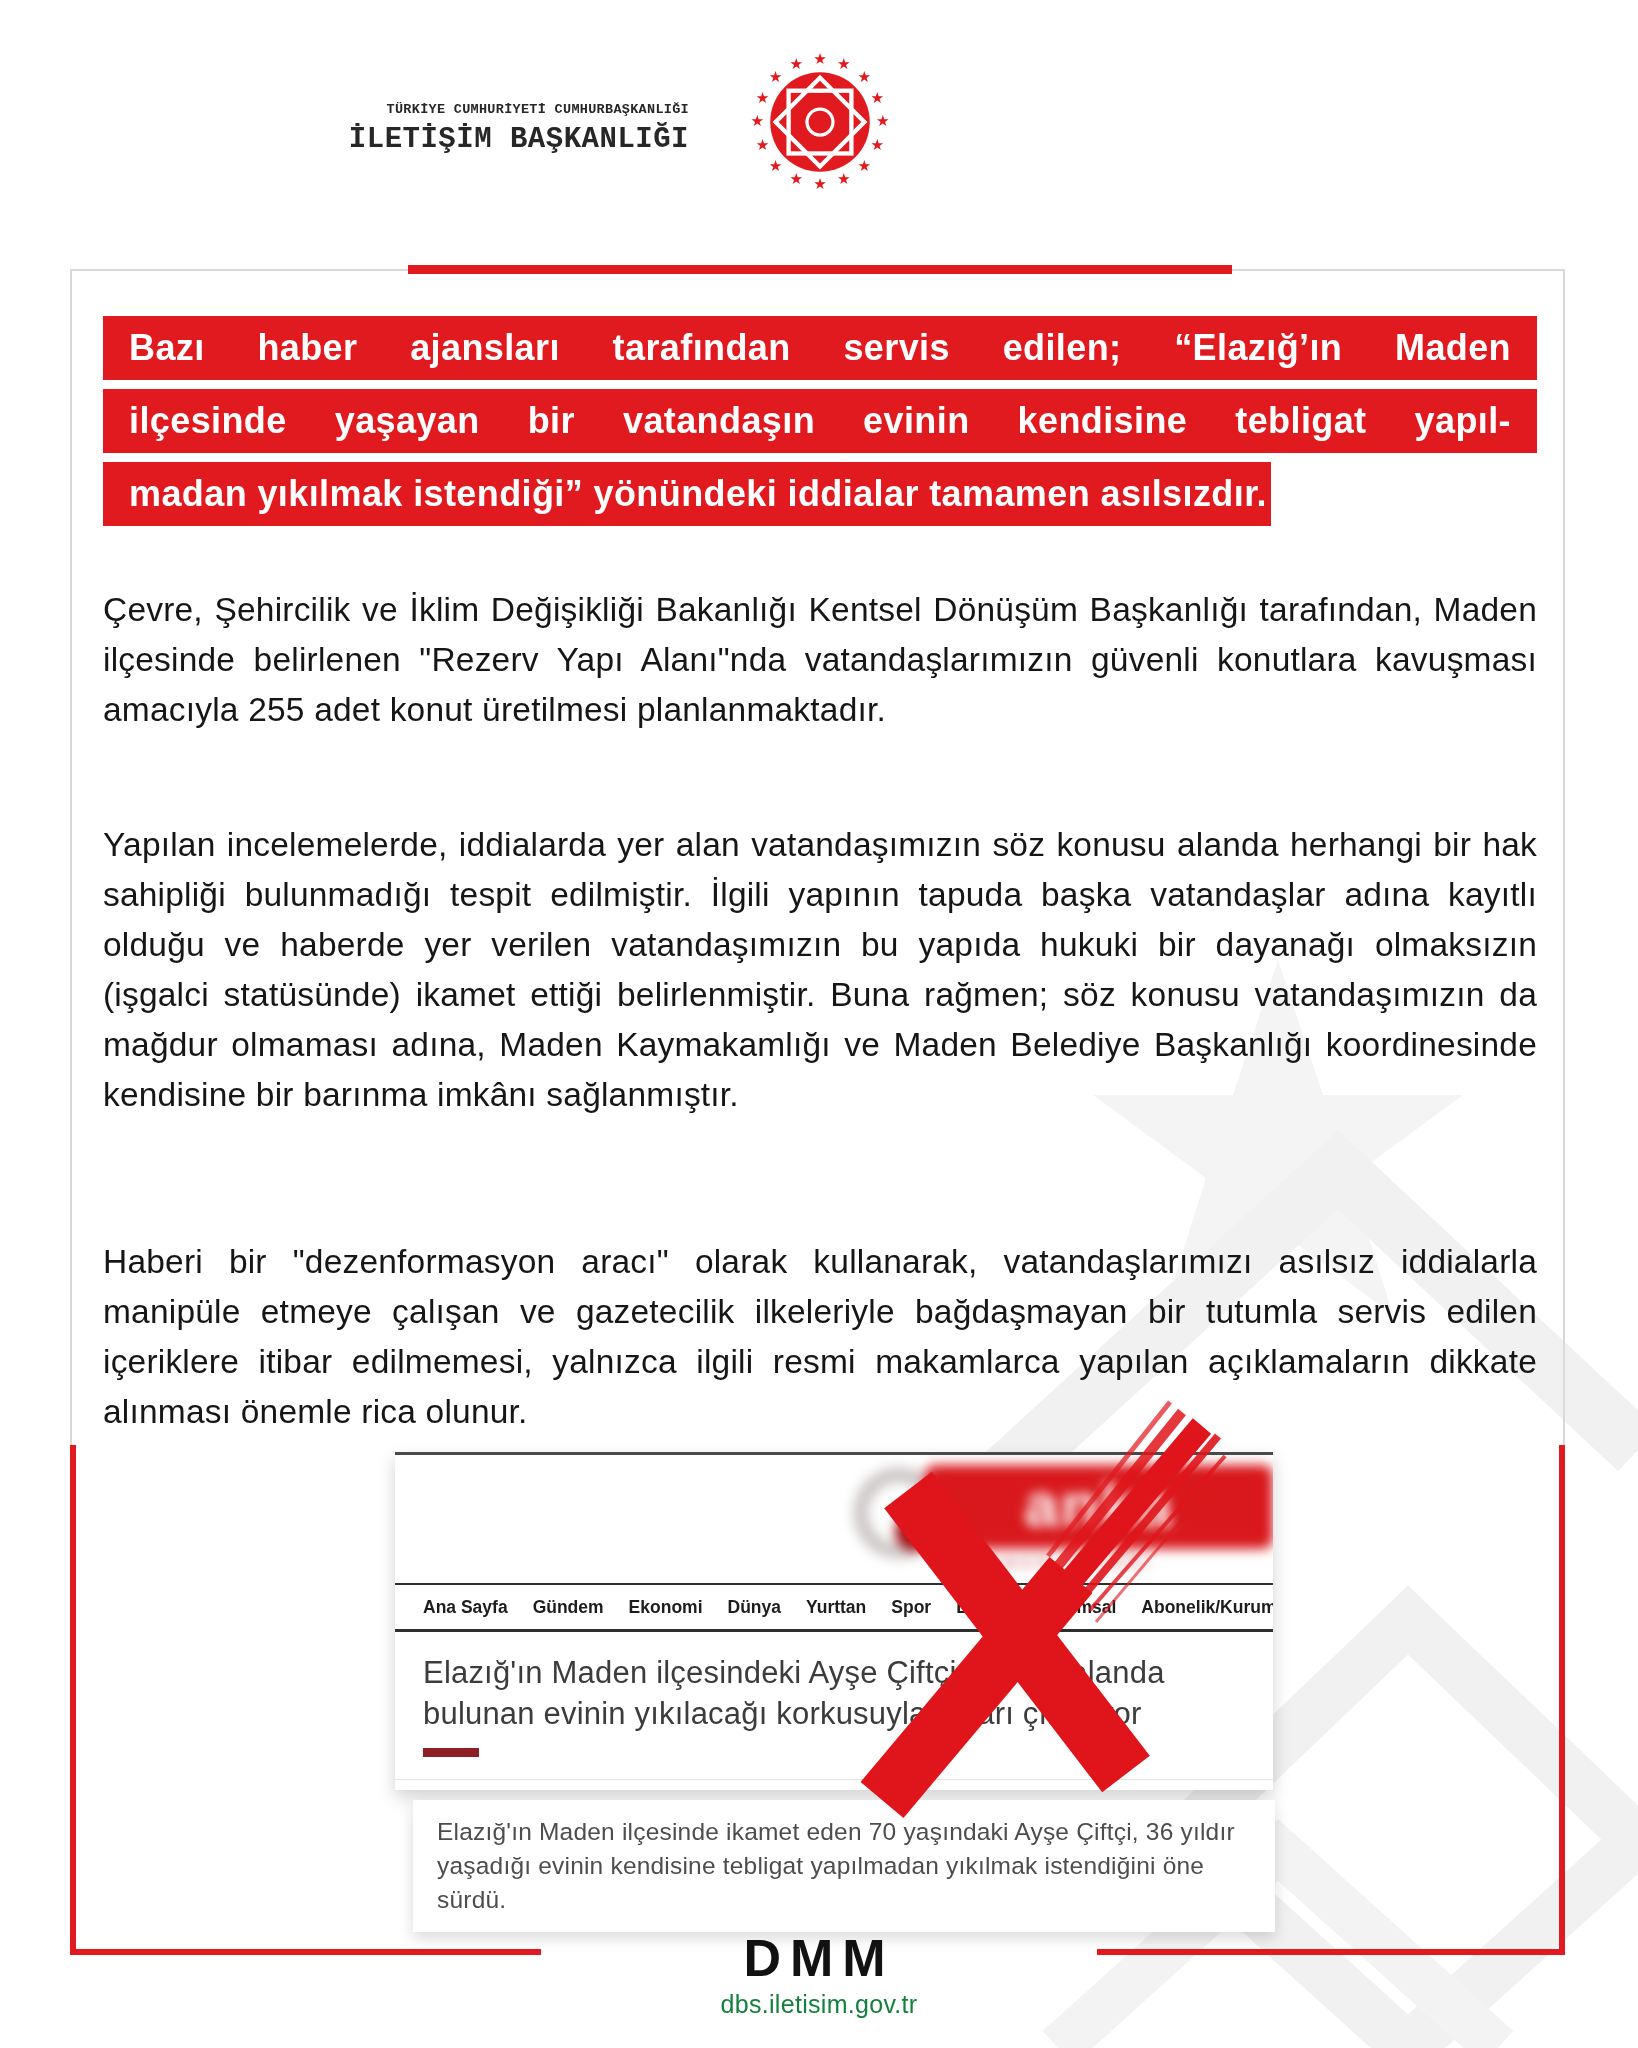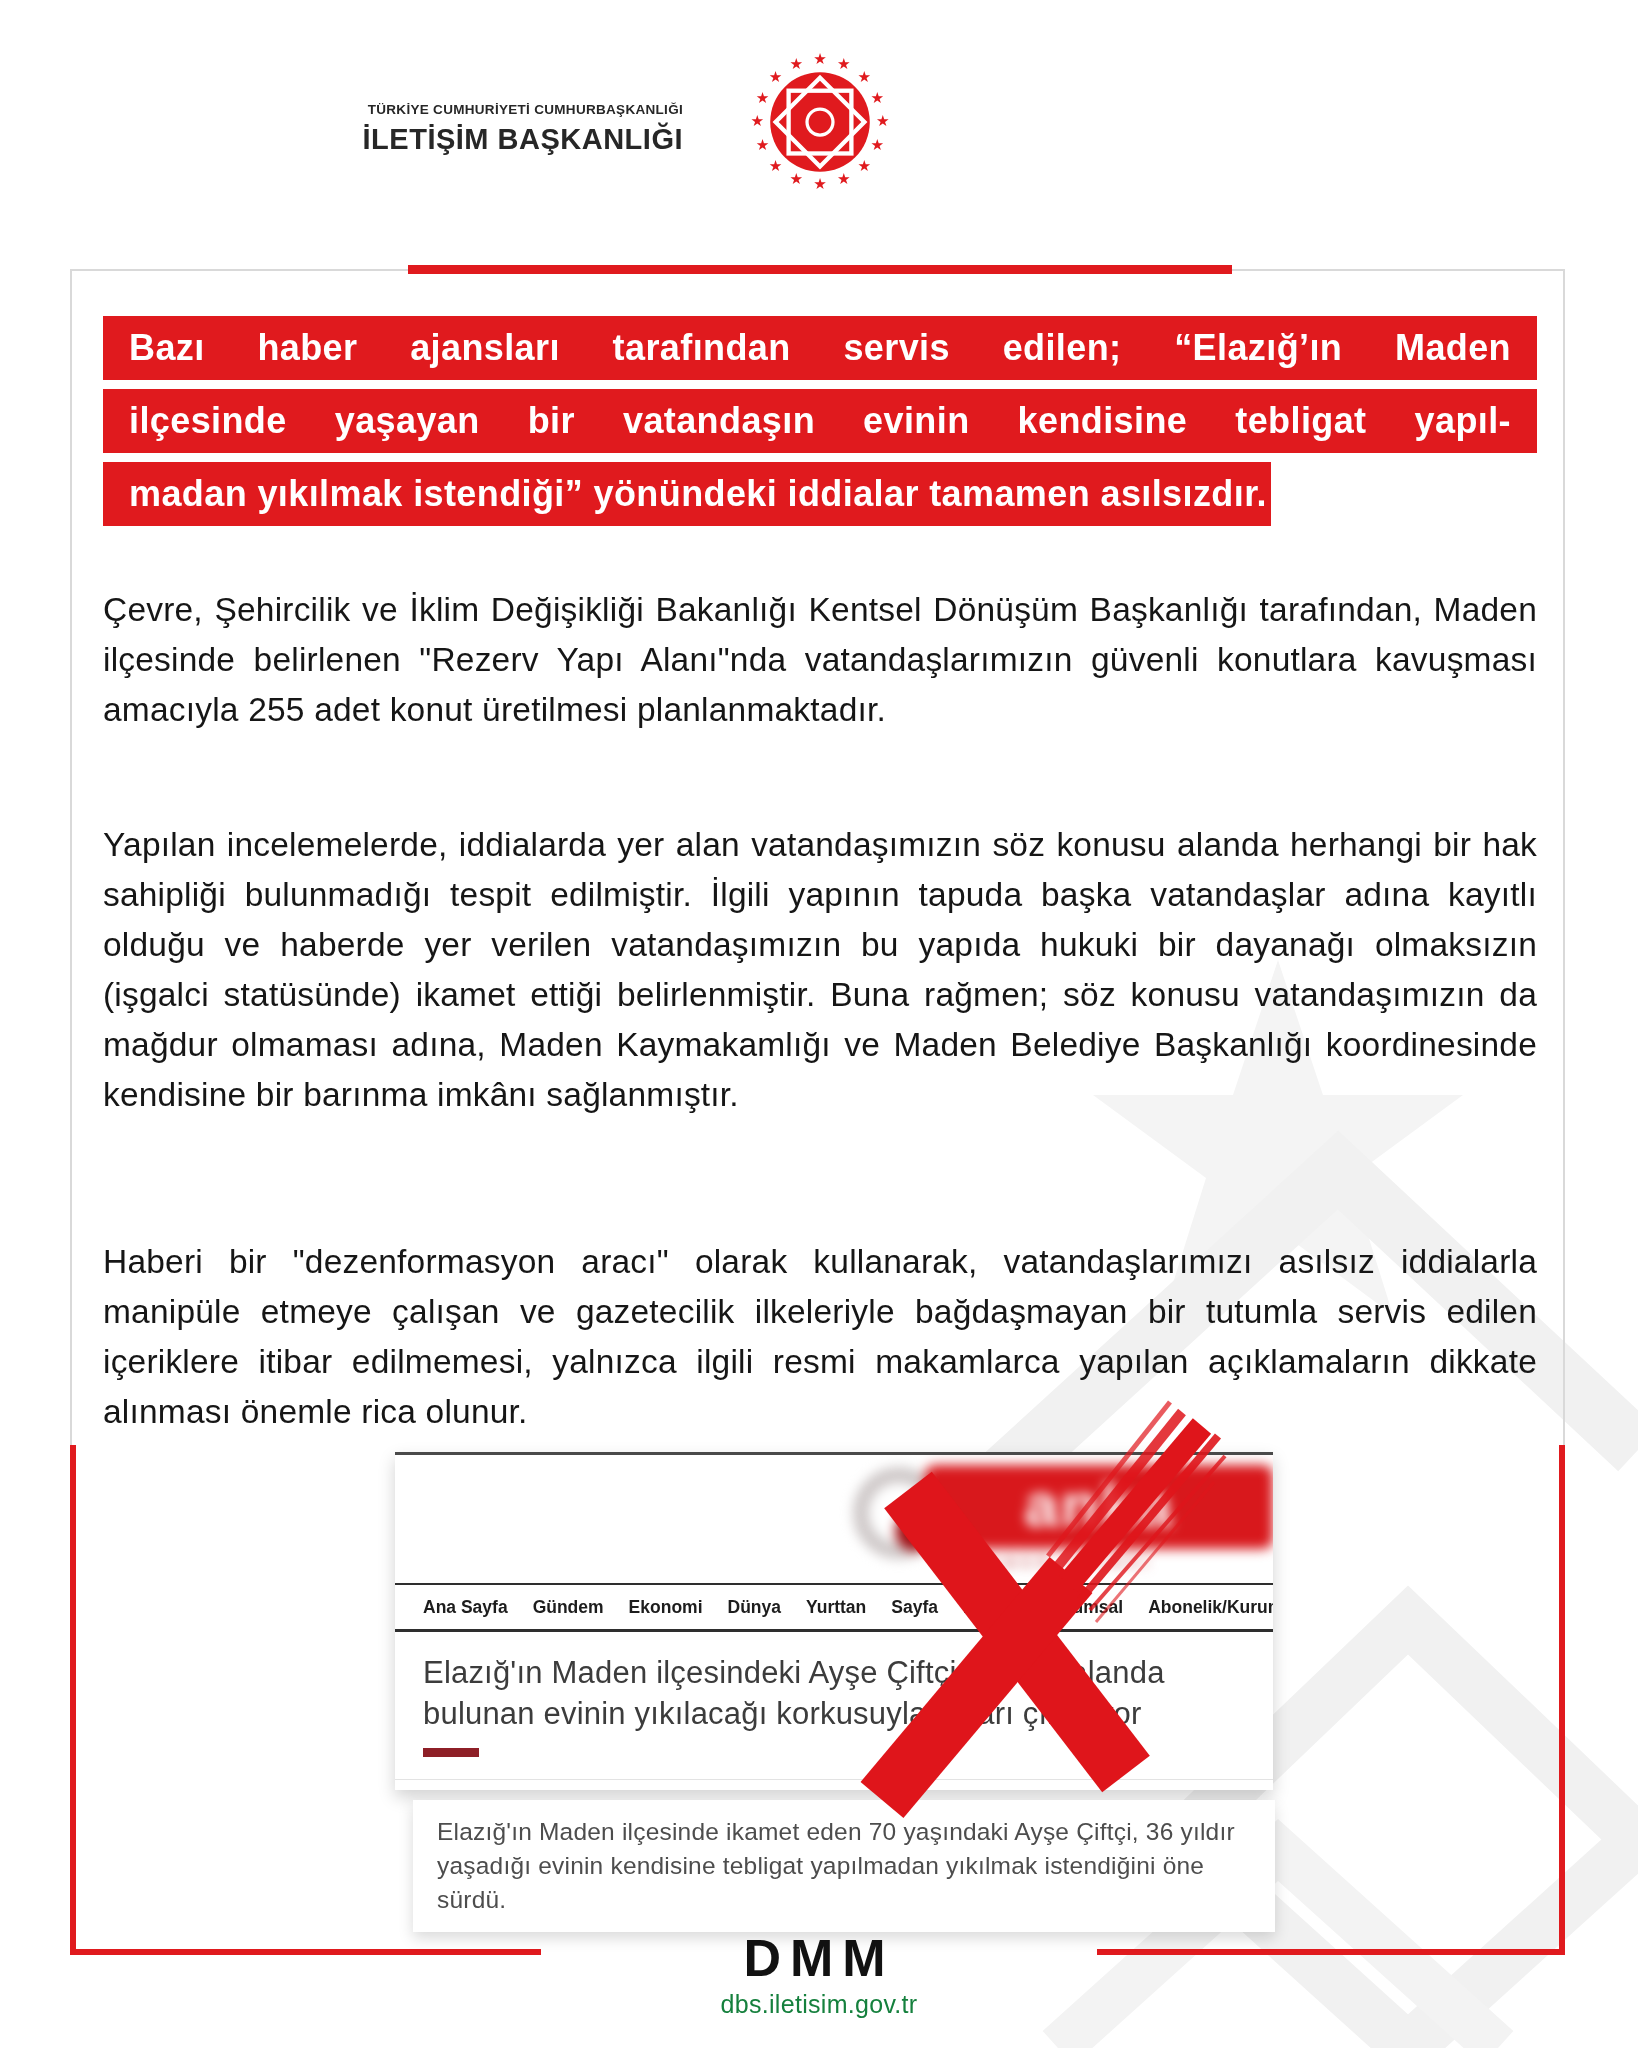--- a/index.html
+++ b/index.html
@@ -4,22 +4,22 @@
 <style>
   html,body{margin:0;padding:0;background:#ffffff;}
   #page{
     position:relative;width:1638px;height:2048px;background:#ffffff;
     overflow:hidden;font-family:"Liberation Sans",sans-serif;color:#141414;
   }
   
   .watermark{position:absolute;right:0;top:840px;z-index:0;pointer-events:none;}
   
   .hdr-left{
-    position:absolute;left:283px;top:102px;width:400px;text-align:right;
-    font-family:Liberation Sans, sans-serif;color:#272727;z-index:2;
+    position:absolute;left:289px;top:102px;width:400px;text-align:right;
+    font-family:Liberation Mono, monospace;color:#272727;z-index:2;
   }
   .hdr-left .small{font-size:13.5px;font-weight:bold;letter-spacing:.3px;}
   .hdr-left .big{font-size:29px;font-weight:bold;letter-spacing:.5px;margin-top:6px;}
   .hdr-right{
     position:absolute;left:955px;top:88px;width:420px;text-align:left;
     font-family:"Liberation Serif",serif;color:#272727;z-index:2;
   }
   .hdr-right .small{font-size:13.5px;font-weight:bold;line-height:15.5px;letter-spacing:.2px;}
   .hdr-right .big{font-size:27px;font-weight:bold;line-height:28px;letter-spacing:.4px;}
   .emblem{position:absolute;left:744px;top:42px;z-index:2;}
@@ -160,21 +160,21 @@
         <div class="anka-rect">anka</div>
         <div class="anka-caption">HABER AJANSI</div>
       </div>
     </div>
     <div class="card-nav">
       <span>Ana Sayfa</span>
       <span>Gündem</span>
       <span>Ekonomi</span>
       <span>Dünya</span>
       <span>Yurttan</span>
-      <span>Sayfa</span>
+      <span>Spor</span>
       <span>Bülten</span>
       <span>Kurumsal</span>
       <span>Abonelik/Kurumsal Reklam</span>
 
     </div>
     <div class="headline">Elazığ'ın Maden ilçesindeki Ayşe Çiftçi, rezerv alanda bulunan evinin yıkılacağı korkusuyla dışarı çıkmıyor</div>
     <div class="headline-bar"></div>
     <div class="card-bottom-divider"></div>
     <div class="card-bottom-pad"></div>
   </div>

